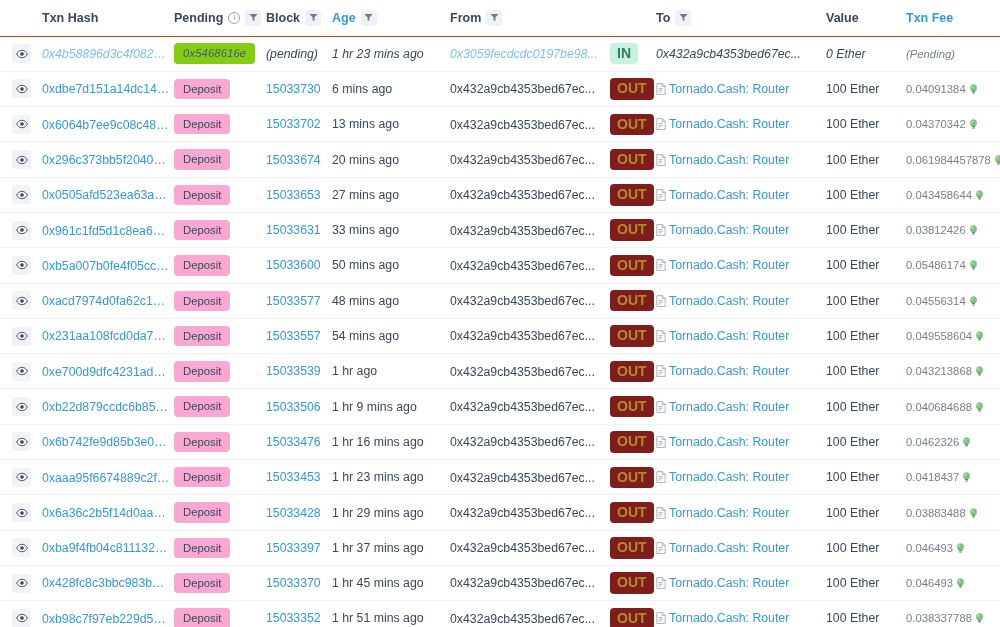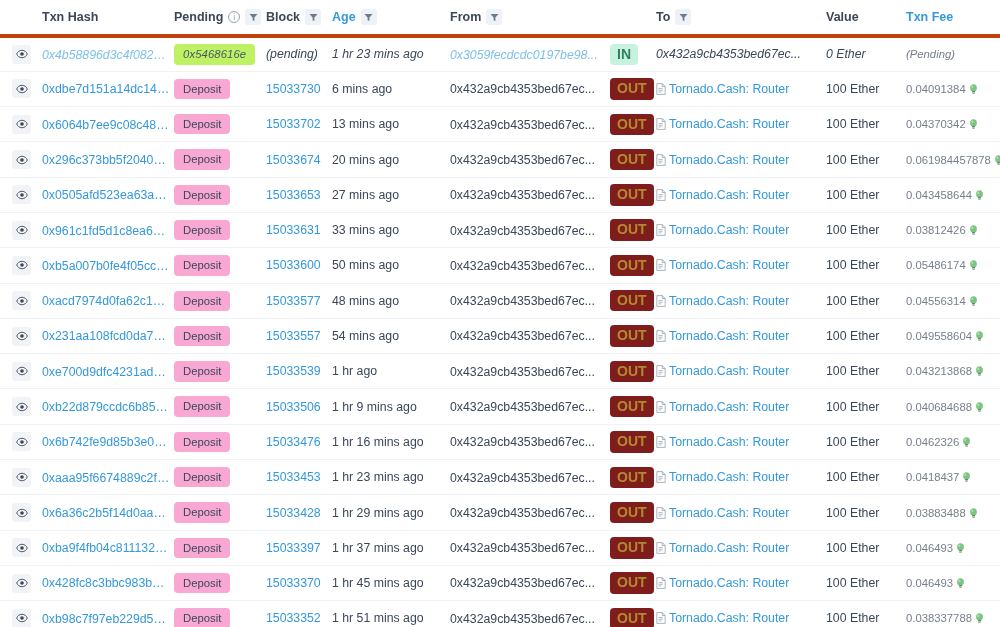--- a/index.html
+++ b/index.html
@@ -22,21 +22,21 @@
   .txn-table thead tr {
     height: 36px;
     background: #ffffff;
   }
   .txn-table thead th {
     text-align: left;
     font-size: 12.5px;
     font-weight: bold;
     color: #3b4758;
     vertical-align: middle;
-    border-bottom: 4px solid #c2410c;
+    border-bottom: 1px solid #c2410c;
     padding: 0;
     white-space: nowrap;
   }
   .th-inner {
     display: flex;
     align-items: center;
     gap: 5px;
   }
   .th-link { color: #3498db; font-weight: bold; }
 
@@ -125,21 +125,21 @@
   .badge-method {
     display: inline-block;
     background: #f9a8d4;
     color: #3b4758;
     font-size: 11.3px;
     border-radius: 4px;
     padding: 4px 9px;
     line-height: 1.1;
   }
   .badge-method.hex {
-    background: #bef264;
+    background: #84cc16;
     font-style: italic;
     color: #4b5767;
     letter-spacing: .1px;
   }
 
   .badge-dir {
     display: inline-block;
     font-size: 14px;
     font-weight: bold;
     border-radius: 4px;

